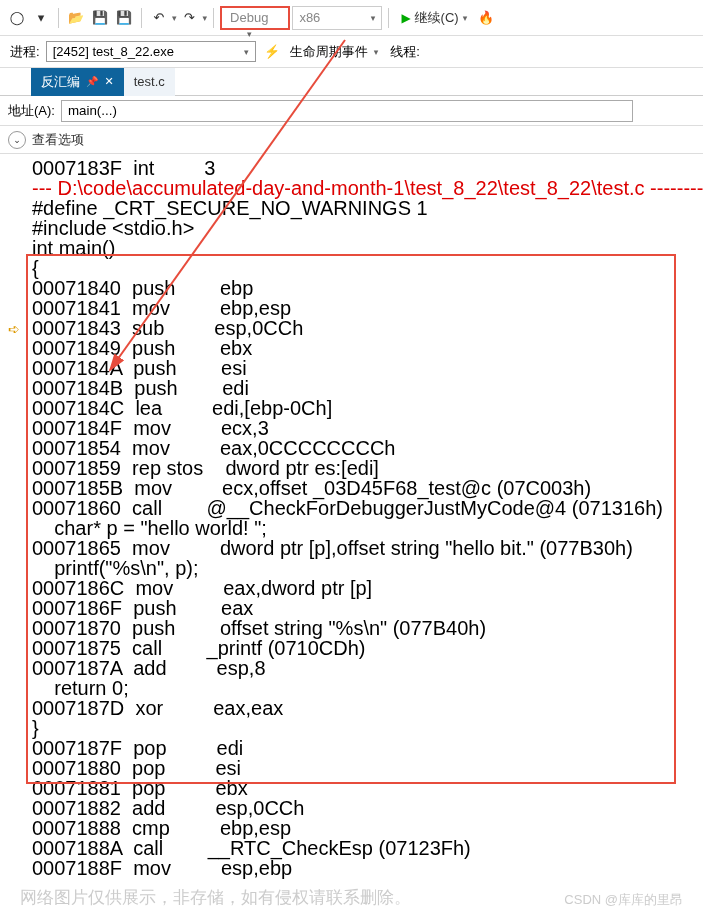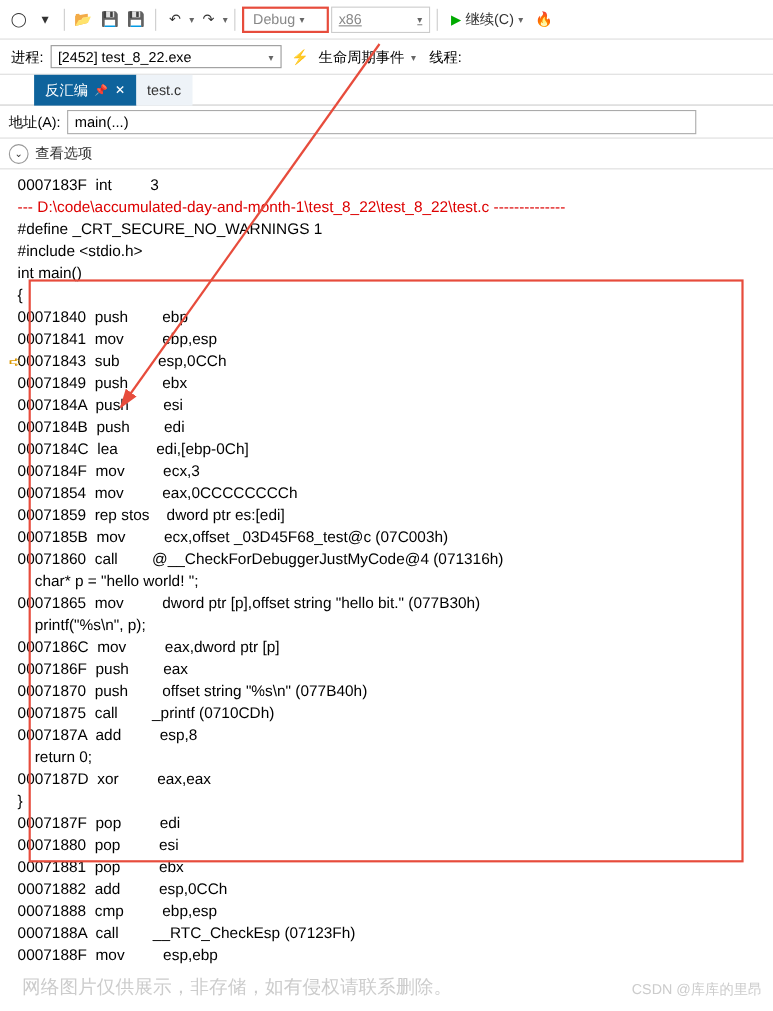--- a/index.html
+++ b/index.html
@@ -1,45 +1,45 @@
 <!DOCTYPE html>
 <html><head>
 <meta charset="utf-8">
 <style>
 * { margin: 0; padding: 0; box-sizing: border-box; font-family: "Microsoft YaHei", Arial, sans-serif; }
 body { background: #fff; font-size: 13px; width: 703px; height: 919px; overflow: hidden; position: relative; }
 .toolbar { display: flex; align-items: center; padding: 4px 6px; border-bottom: 1px solid #ddd; height: 36px; gap: 2px; }
 .tb-btn { width: 22px; height: 22px; display: flex; align-items: center; justify-content: center; color: #333; cursor: pointer; }
 .tb-sep { width: 1px; height: 20px; background: #ccc; margin: 0 4px; }
 .dropdown { display: inline-flex; align-items: center; border: 1px solid #ccc; padding: 2px 6px; height: 24px; color: #555; background: #fff; gap: 4px; }
-.dropdown.debug { border: 2px solid #e74c3c; color: #888; padding: 2px 20px 2px 8px; }
-.dropdown.x86 { color: #888; width: 90px; text-decoration: underline; }
+.dropdown.debug { border: 2px solid #e74c3c; color: #888; padding: 2px 20px 2px 8px; flex-direction: column; }
+.dropdown.x86 { color: #888; width: 90px; }
 .caret { font-size: 9px; color: #666; }
 .play-btn { display: inline-flex; align-items: center; gap: 4px; color: #333; padding: 2px 6px; }
 .play-ico { color: #0a0; font-size: 12px; }
 .fire-ico { color: #e55; }
 .row2 { display: flex; align-items: center; padding: 4px 10px; border-bottom: 1px solid #ddd; height: 32px; gap: 6px; }
 .proc-select { border: 1px solid #999; padding: 2px 6px; width: 210px; display: flex; justify-content: space-between; align-items: center; gap: 41px; }
 .tabs { display: flex; align-items: center; border-bottom: 1px solid #ccc; height: 28px; }
 .tab { padding: 4px 10px; display: flex; align-items: center; gap: 6px; height: 28px; }
 .tab.active { background: #0e639c; color: #fff; margin-left: 31px; }
 .tab.inactive { background: #eef3f8; color: #333; }
 .pin { font-size: 10px; }
 .close-x { font-size: 11px; }
 .addr-row { display: flex; align-items: center; padding: 4px 8px; border-bottom: 1px solid #ddd; height: 30px; gap: 6px; }
 .addr-input { border: 1px solid #aaa; padding: 2px 6px; width: 572px; height: 22px; }
 .opts-row { display: flex; align-items: center; padding: 4px 8px; border-bottom: 1px solid #ddd; height: 28px; gap: 6px; color: #333; }
 .circle-btn { width: 18px; height: 18px; border: 1px solid #999; border-radius: 50%; display: flex; align-items: center; justify-content: center; font-size: 9px; }
-.code-area { font-family: Consolas, monospace; font-size: 14px; padding: 4px 0 4px 16px; line-height: 20px; position: relative; white-space: pre; color: #000; }
+.code-area { font-family: Consolas, monospace; font-size: 20px; padding: 4px 0 4px 32px; line-height: 20px; position: relative; white-space: pre; color: #000; }
 .code-line { white-space: pre; }
 .src-path { color: #d00; }
 .red-box { position: absolute; border: 2px solid #e74c3c; left: 26px; top: 254px; width: 650px; height: 530px; pointer-events: none; }
 .arrow-cur { position: absolute; left: 8px; top: 321px; color: #d90; font-size: 14px; }
 .annot-arrow { position: absolute; pointer-events: none; }
-.watermark { position: absolute; bottom: 10px; right: 10px; color: #ccc; font-size: 13px; }
+.watermark { position: absolute; bottom: 10px; right: 20px; color: #ccc; font-size: 13px; }
 .wm-left { position: absolute; bottom: 10px; left: 20px; color: #ccc; font-size: 17px; }
 </style>
 </head>
 <body>
 
 <div class="toolbar">
   <span class="tb-btn">◯</span>
   <span class="tb-btn">▾</span>
   <span class="tb-sep"></span>
   <span class="tb-btn" style="color:#c90;">📂</span>

